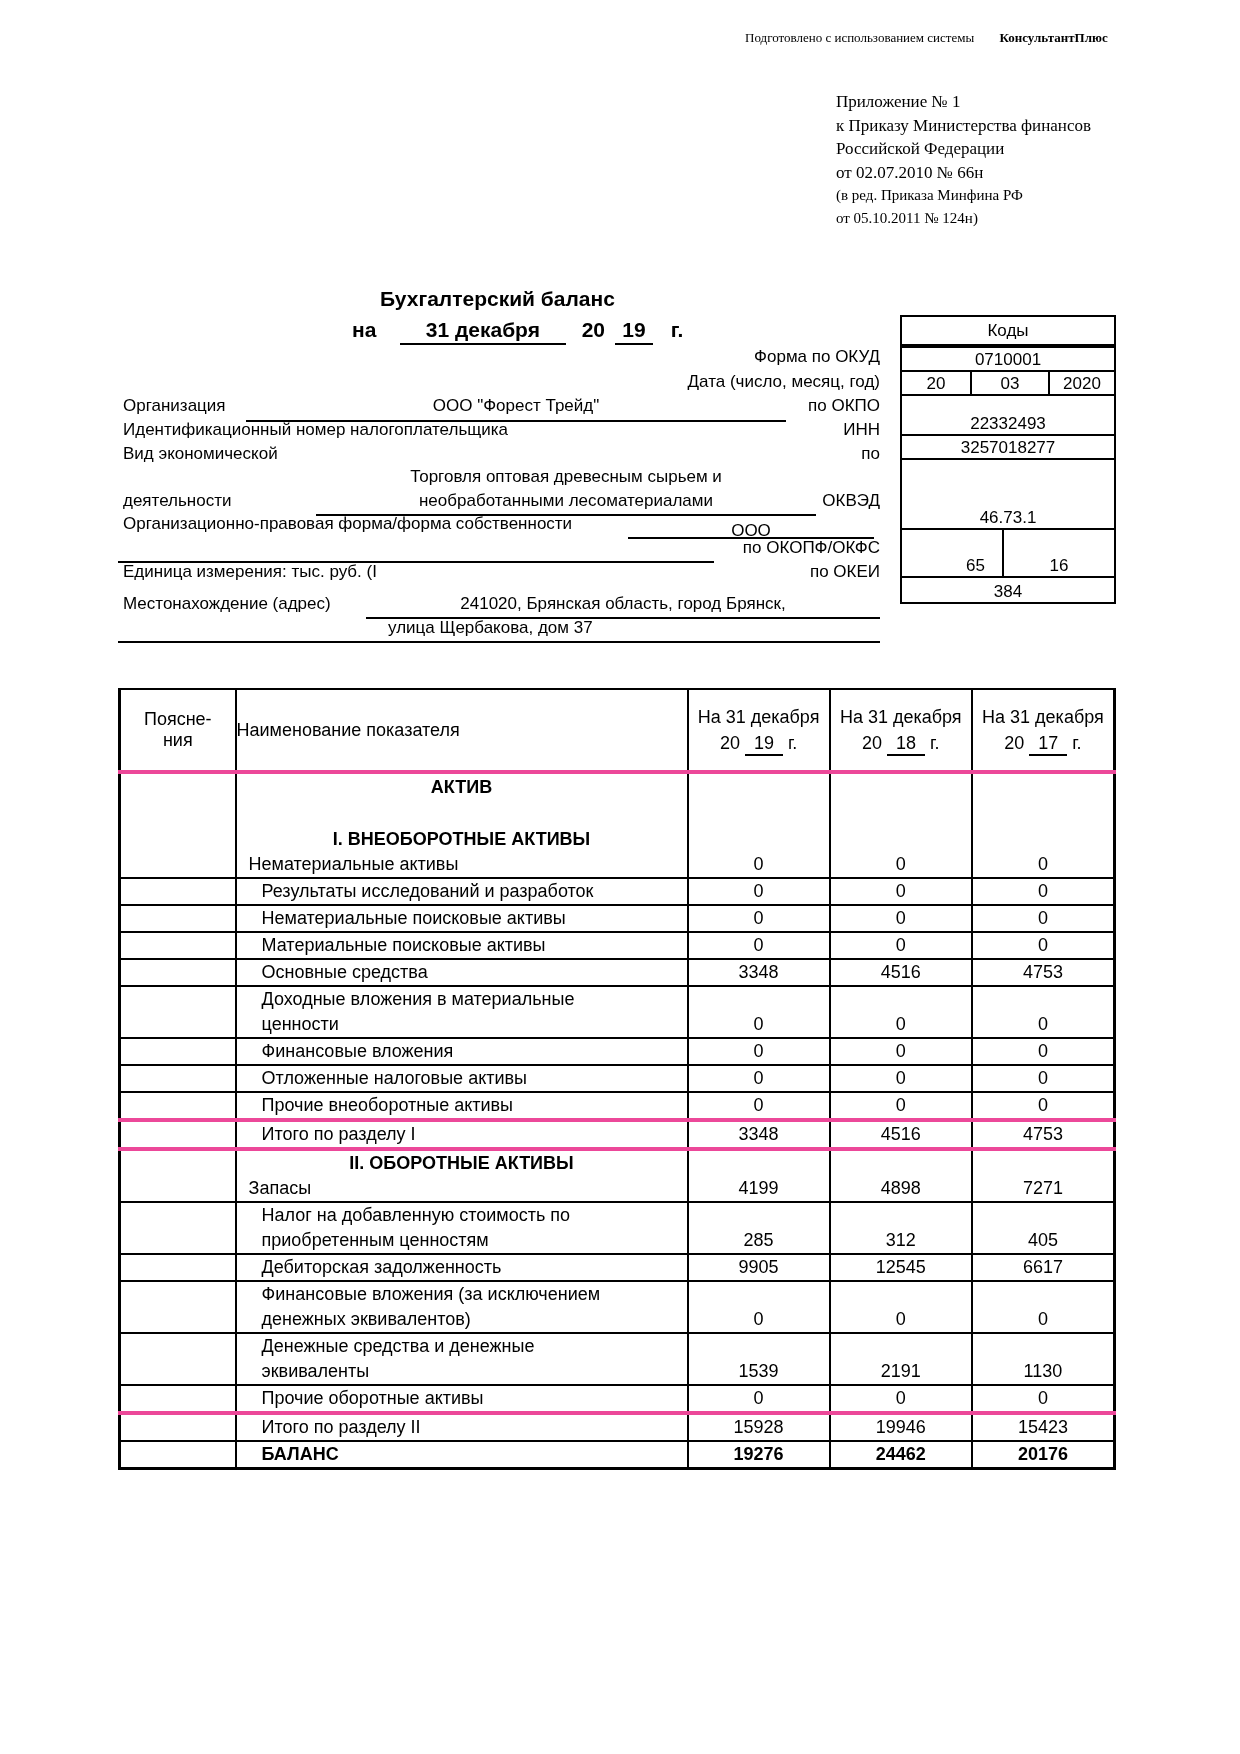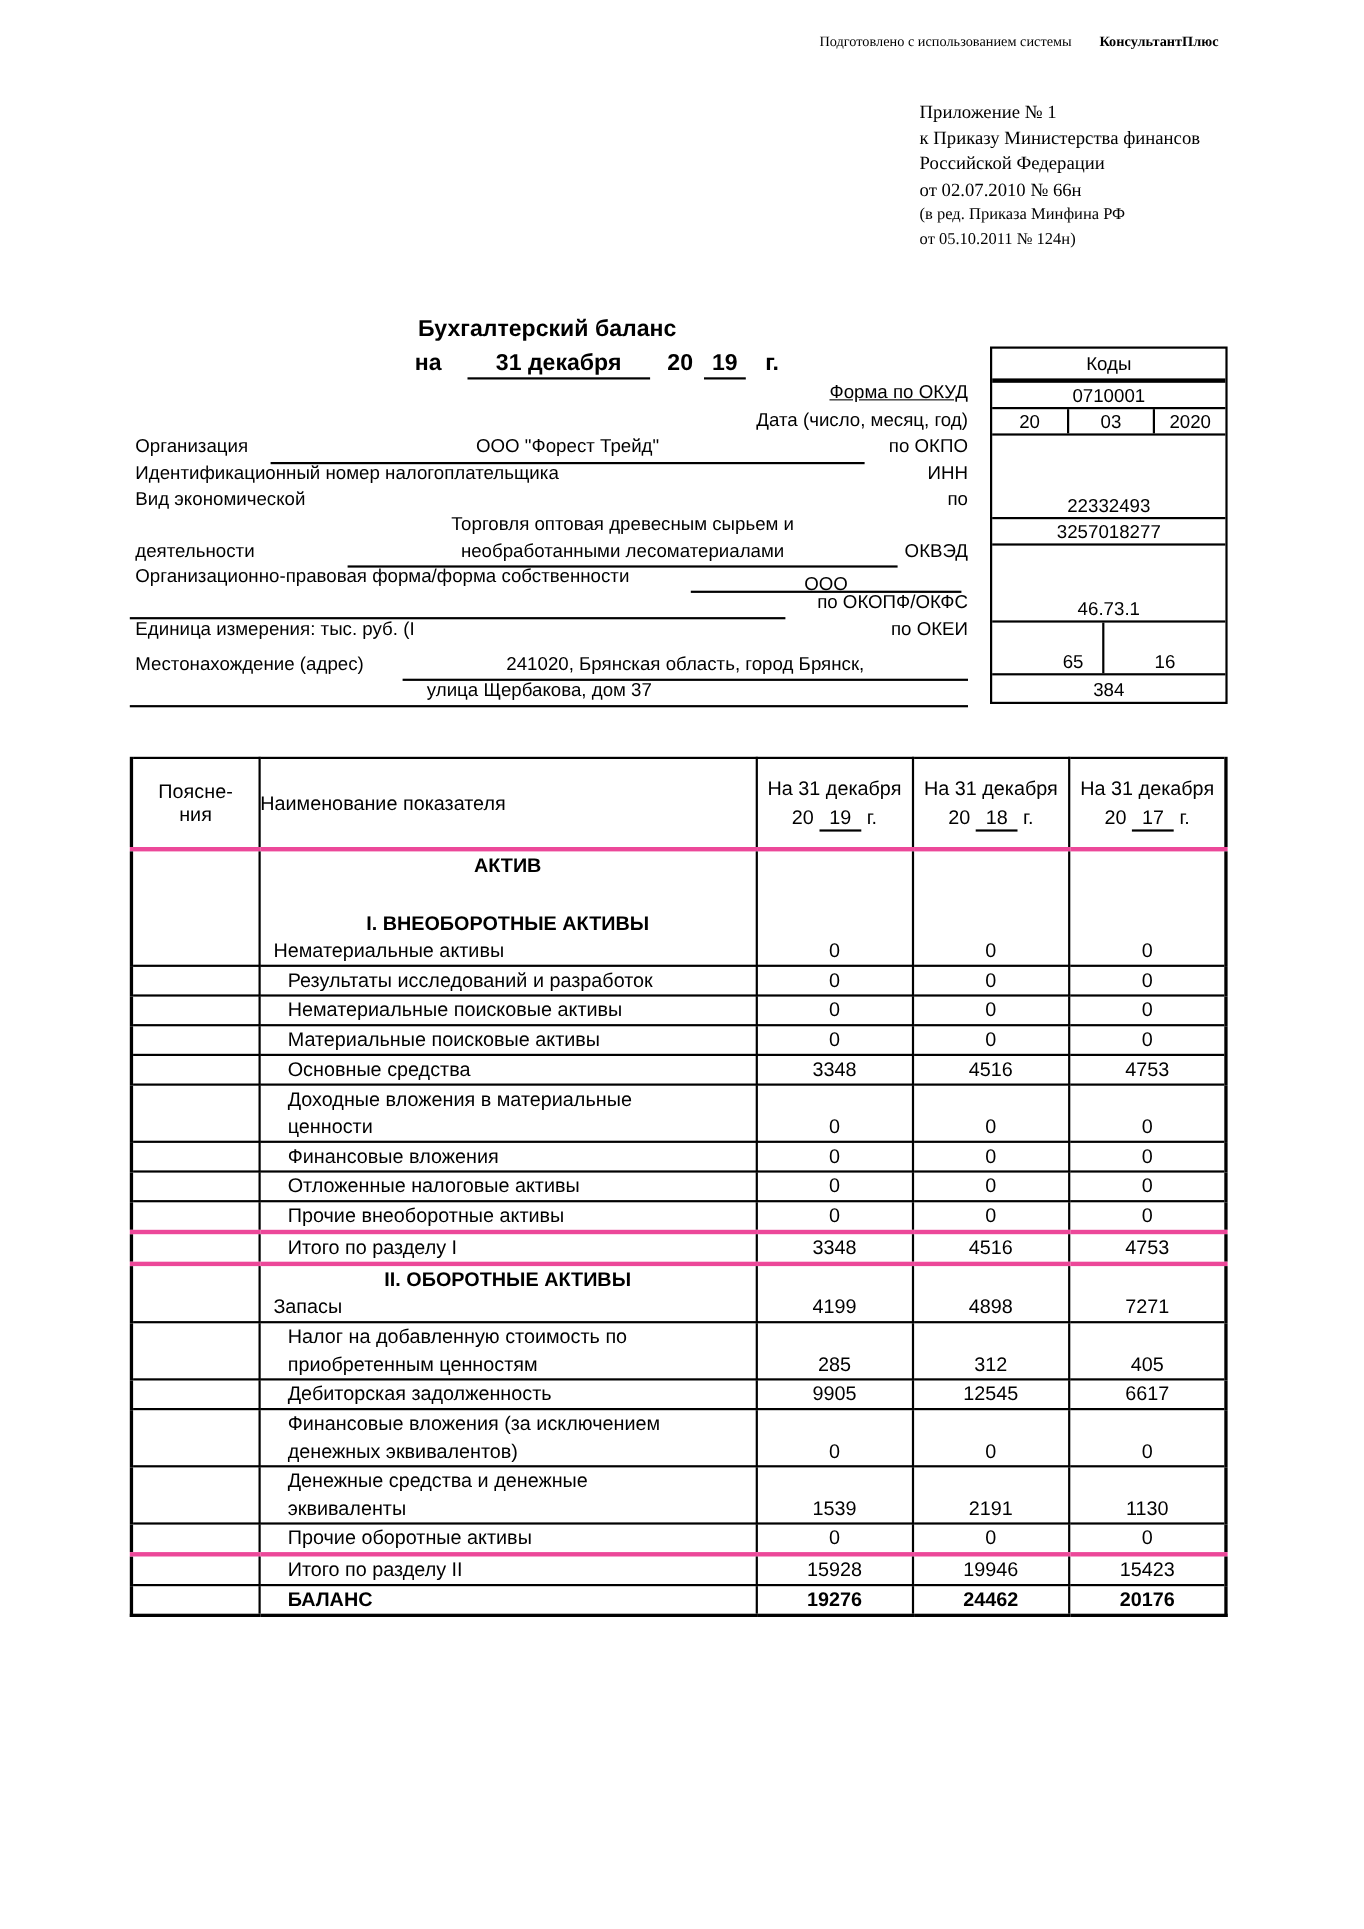--- a/index.html
+++ b/index.html
@@ -55,28 +55,28 @@
   <div>Приложение № 1</div>
   <div>к Приказу Министерства финансов</div>
   <div>Российской Федерации</div>
   <div>от 02.07.2010 № 66н</div>
   <div class="small">(в ред. Приказа Минфина РФ</div>
   <div class="small">от 05.10.2011 № 124н)</div>
 </div>
 
 <div id="title" class="abs">Бухгалтерский баланс</div>
 <div id="date-line" class="abs">
-  <span style="width:40px;margin-left:25px;">на</span>
+  <span style="width:40px;">на</span>
   <span class="uline" style="width:166px; margin-left:2px;">31 декабря</span>
   <span style="margin-left:10px;">20</span>
   <span class="uline" style="width:38px; margin-left:4px;">19</span>
   <span style="margin-left:12px;">г.</span>
 </div>
 
-<div class="abs rlbl" style="left:580px; top:347px;text-decoration:underline;">Форма по ОКУД</div>
+<div class="abs rlbl" style="left:580px; top:347px;">Форма по ОКУД</div>
 <div class="abs rlbl" style="left:580px; top:372px;">Дата (число, месяц, год)</div>
 <div class="abs rlbl" style="left:580px; top:396px;">по ОКПО</div>
 <div class="abs rlbl" style="left:580px; top:420px;">ИНН</div>
 <div class="abs rlbl" style="left:580px; top:444px;">по</div>
 <div class="abs rlbl" style="left:580px; top:491px;">ОКВЭД</div>
 <div class="abs rlbl" style="left:580px; top:538px;">по ОКОПФ/ОКФС</div>
 <div class="abs rlbl" style="left:580px; top:562px;">по ОКЕИ</div>
 
 <div class="abs lbl" style="left:123px; top:396px;">Организация</div>
 <div class="abs lbl" style="left:246px; top:396px; width:540px; text-align:center;">ООО "Форест Трейд"</div>
@@ -108,21 +108,21 @@
       <div class="cell" style="align-items:center;">Коды</div>
     </div>
   <div class="row" style="height:24px;">
       <div class="cell">0710001</div>
     </div>
   <div class="row" style="height:24px;">
     <div class="cell" style="flex:0 0 68px;">20</div>
     <div class="cell" style="flex:0 0 78px;">03</div>
     <div class="cell">2020</div>
   </div>
-  <div class="row" style="height:28px;margin-top:48px;">
+  <div class="row" style="height:40px;">
       <div class="cell">22332493</div>
     </div>
   <div class="row" style="height:24px;">
       <div class="cell">3257018277</div>
     </div>
   <div class="row" style="height:70px;">
       <div class="cell">46.73.1</div>
     </div>
   <div class="row" style="height:48px;">
     <div class="cell" style="flex:0 0 100px;padding-left:47px;">65</div>

